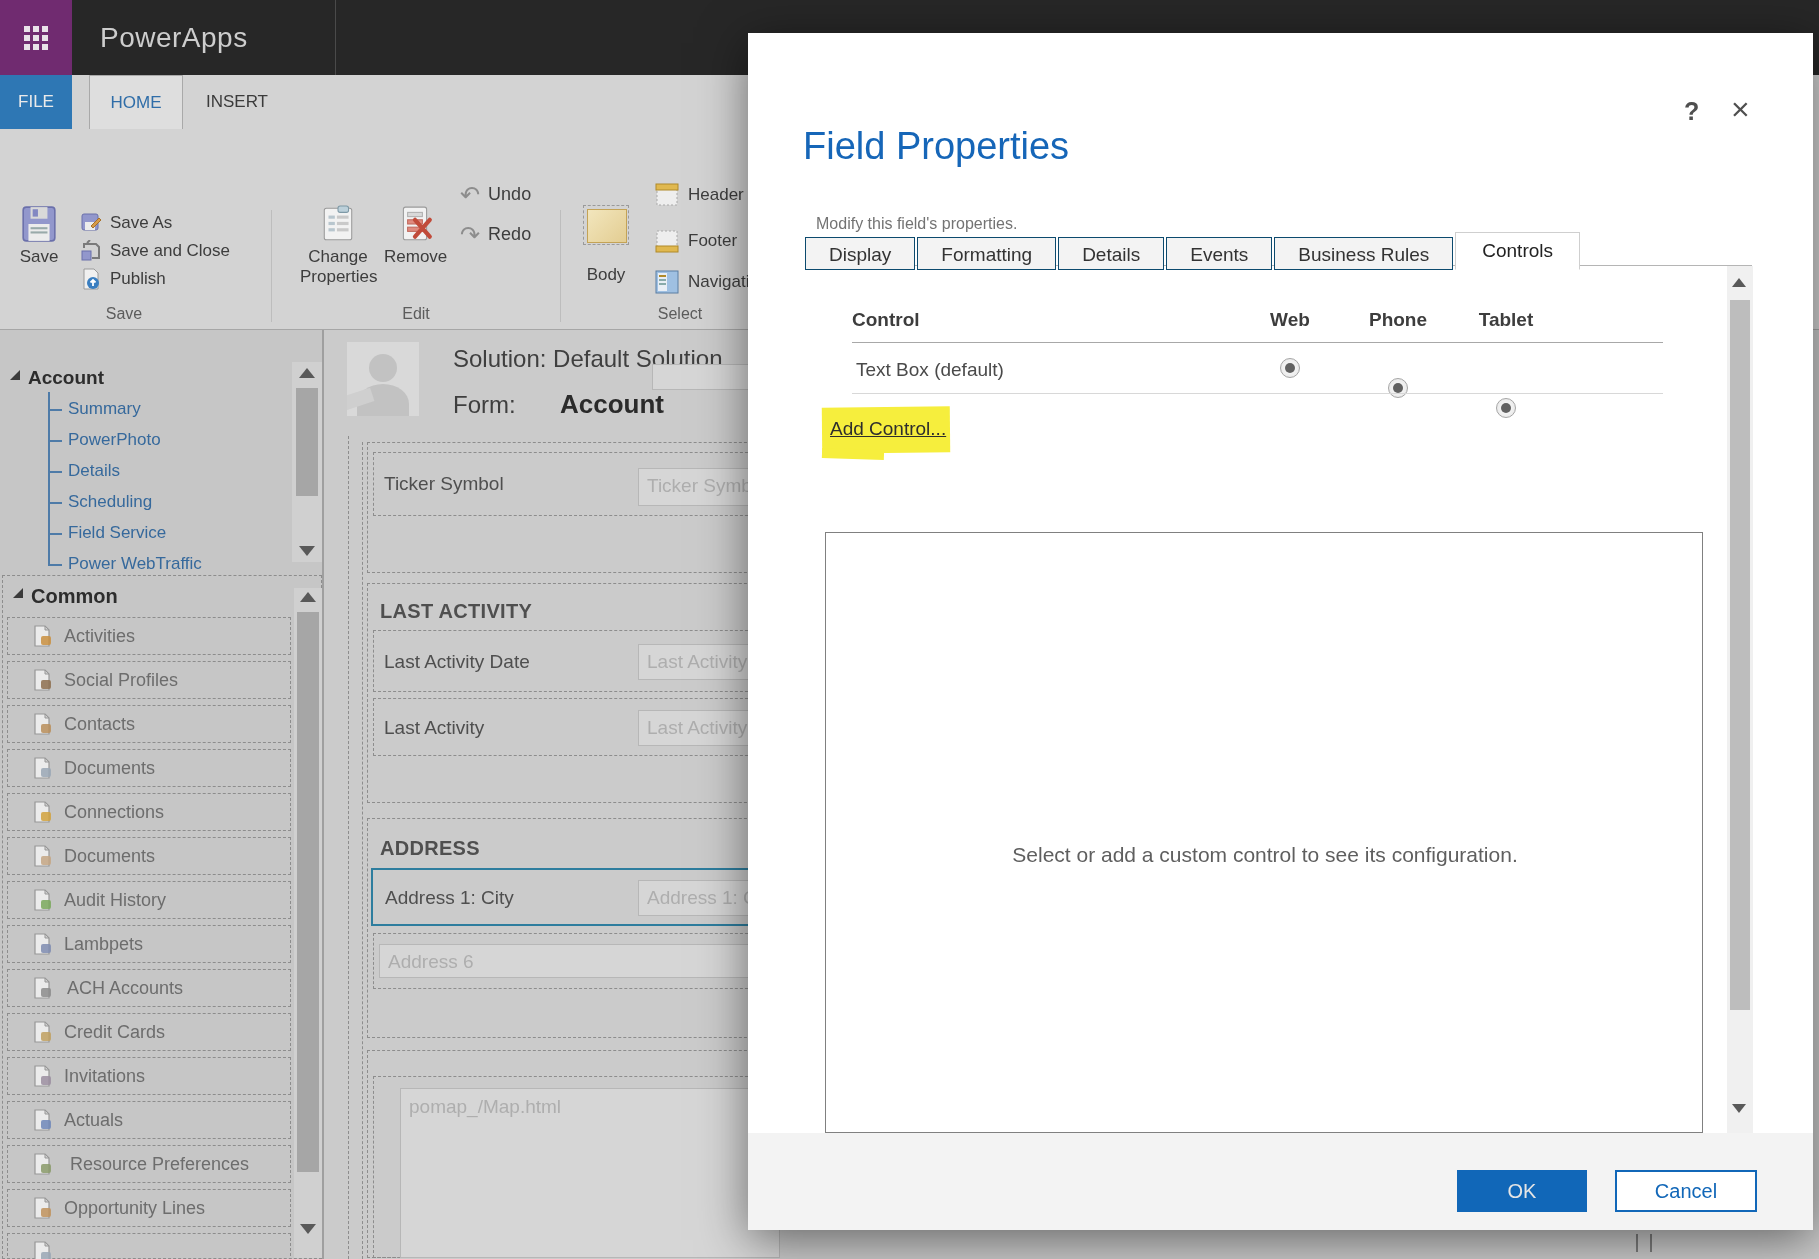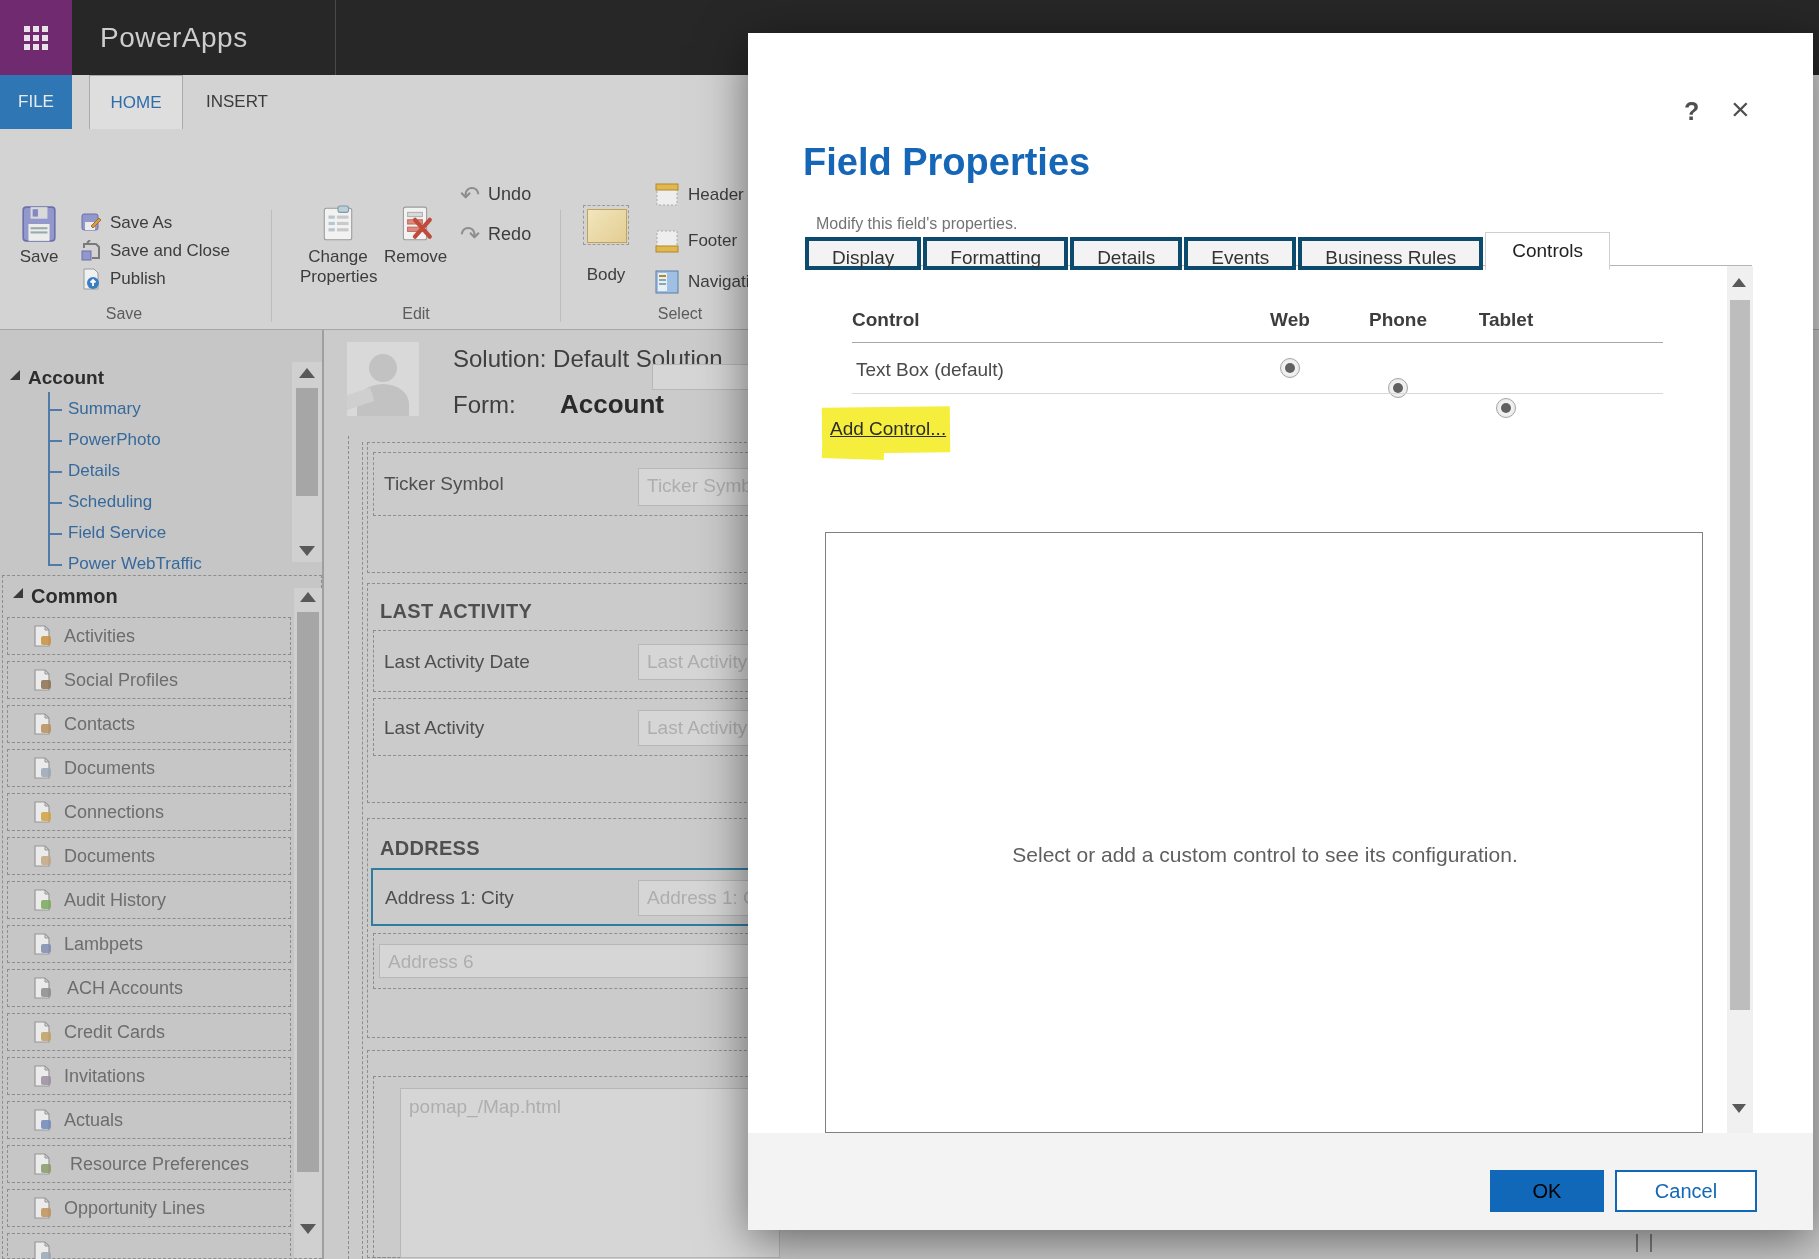--- a/index.html
+++ b/index.html
@@ -51,41 +51,41 @@
   .sect-title{font-size:20px;font-weight:bold;color:#4f4f4f;letter-spacing:.3px}
   .ginput{background:#d6d6d6;border:1px solid #b7b7b7;color:#aeaeae;font-size:19px;line-height:34px;padding:0 8px;white-space:nowrap;overflow:hidden;box-sizing:border-box}
   .vdash{border-left:1px dashed #8d8d8d}
   #sel-city{border:2px solid var(--selected-border);box-sizing:border-box}
   #hdr-solution{font-size:24px;color:#3f3f3f}
   #hdr-form-label{font-size:24px;color:#3f3f3f}
   #hdr-form-name{font-size:26px;font-weight:bold;color:#2a2a2a}
 
   
   #modal{left:748px;top:33px;width:1065px;height:1197px;background:#fff;box-shadow:0 10px 45px rgba(0,0,0,.5)}
-  #modal-title{left:55px;top:108px;font-size:38px;font-weight:700;color:var(--title-blue)}
+  #modal-title{left:55px;top:92px;font-size:38px;font-weight:400;color:var(--title-blue)}
   #modal-subtitle{left:68px;top:182px;font-size:16px;color:#737373}
   #modal-help{left:936px;top:64px;font-size:25px;color:#4f4f4f;font-weight:bold}
   #modal-close{left:983px;top:58px;font-size:32px;color:#4f4f4f;font-weight:300}
   #mtabs{left:57px;top:199px;display:flex;align-items:flex-end;gap:2px;z-index:3}
-  .mtab{height:33px;line-height:33px;padding:0 23px;font-size:19px;color:#333;background:#f3f3f3;border:4px solid #0c4a6e;box-sizing:border-box}
+  .mtab{height:33px;line-height:33px;padding:0 23px;font-size:19px;color:#333;background:#f3f3f3;border:1px solid #0c4a6e;box-sizing:border-box}
   .mtab.active{background:#fff;border:1px solid #cfcfcf;border-bottom:1px solid #fff;height:38px;line-height:36px;padding:0 26px;color:#222}
   #mtab-line{left:57px;top:232px;width:947px;height:1px;background:#b5b5b5;z-index:1}
   .thead{font-size:19px;font-weight:bold;color:#3d3d3d}
   .tcell{font-size:19px;color:#4a4a4a}
   .tline1{height:1px;background:#a8a8a8}
   .tline2{height:1px;background:#d8d8d8}
   .radio{width:20px;height:20px;border-radius:50%;border:1px solid #a5a5a5;background:radial-gradient(#fdfdfd,#e4e4e4);box-sizing:border-box;position:relative}
   .radio.checked::after{content:"";position:absolute;left:4px;top:4px;width:10px;height:10px;border-radius:50%;background:#616161}
   #hl{background:var(--highlight-yellow);transform:rotate(-.6deg)}
   #hl-tail{background:var(--highlight-yellow);transform:rotate(2deg)}
   #add-control{font-size:19px;color:#2d2d2d;text-decoration:underline;z-index:2}
   #cfg-box{border:1px solid #808080;box-sizing:border-box}
   #cfg-msg{font-size:21px;color:#5f5f5f;text-align:center}
   #mfooter{left:0;top:1100px;width:1065px;height:97px;background:#f3f3f3}
-  #ok-btn{left:742px;top:37px;width:114px;height:42px;background:var(--accent-blue);color:#000000;font-size:20px;border:none;display:flex;align-items:center;justify-content:center}
+  #ok-btn{left:709px;top:37px;width:130px;height:42px;background:var(--accent-blue);color:#e5e5e5;font-size:20px;border:none;display:flex;align-items:center;justify-content:center}
   #cancel-btn{left:867px;top:37px;width:142px;height:42px;background:#fff;border:2px solid var(--accent-blue);color:var(--accent-blue);font-size:20px;box-sizing:border-box;display:flex;align-items:center;justify-content:center}
   #mscroll{left:979px;top:233px;width:26px;height:867px;background:#f0f0f0}
   #mscroll .sb-thumb{background:#bdbdbd}
 </style>
 </head>
 <body>
 
 <div class="abs" id="topbar">
   <div class="abs" id="waffle">
     <span class="waffle-grid">

